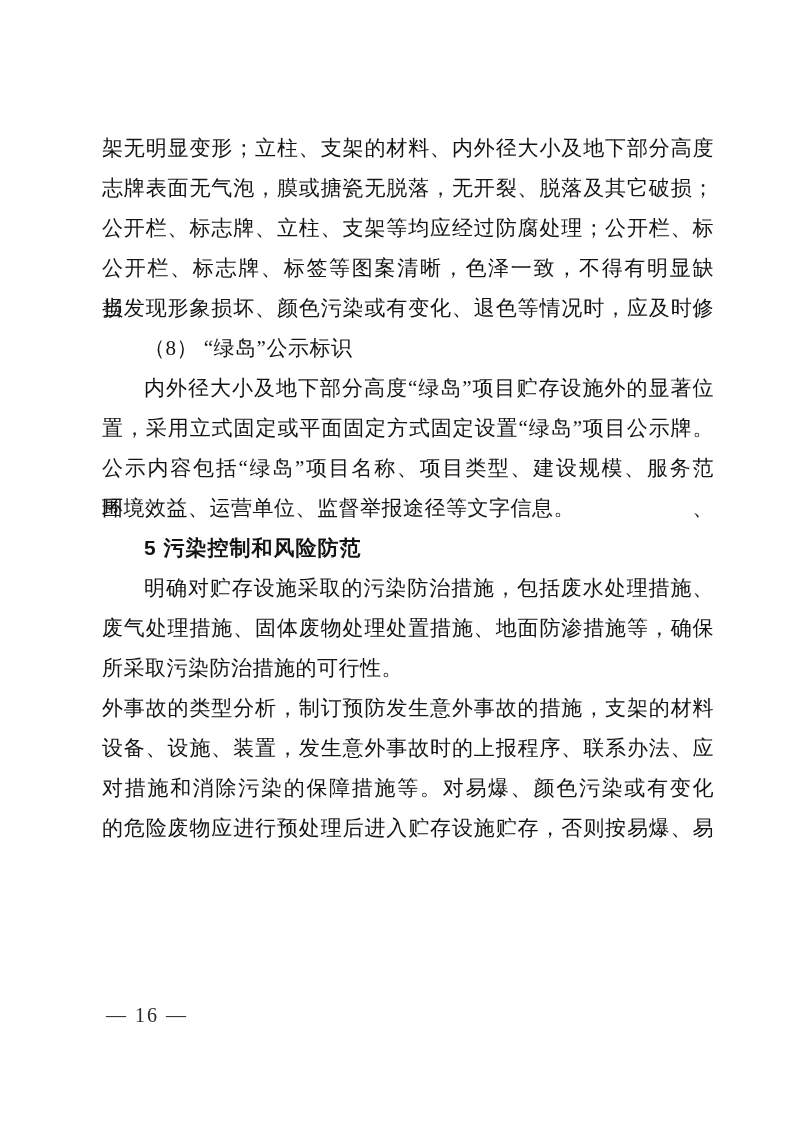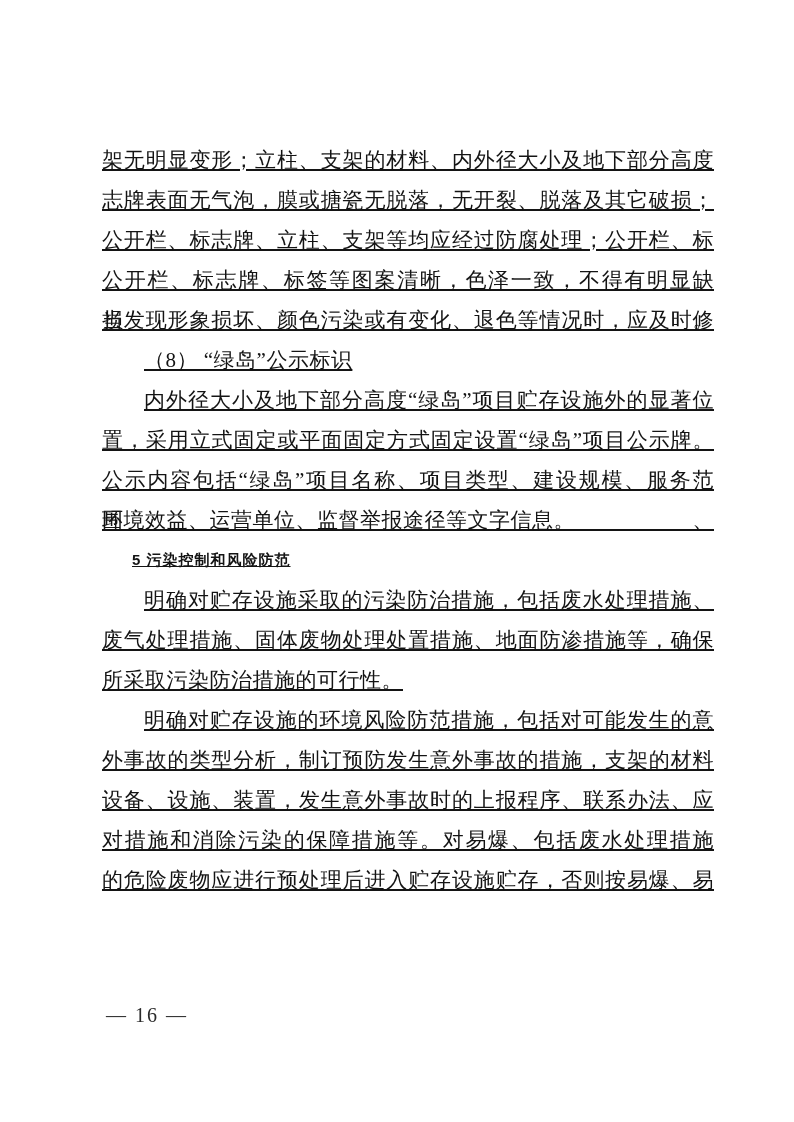--- a/index.html
+++ b/index.html
@@ -12,23 +12,22 @@
     width: 794px;
     height: 1122px;
     background: #ffffff;
     overflow: hidden;
     font-family: "Liberation Serif", "DejaVu Serif", serif;
     color: #141414;
   }
   .textblock {
     position: absolute;
     left: 102px;
-    top: 140px;
+    top: 128px;
     width: 612px;
-    text-decoration: underline;
   }
   .ln {
     height: 40px;
     line-height: 40px;
     font-size: 21px;
     letter-spacing: 0.5px;
     white-space: nowrap;
     text-align: left;
   }
   .ln.j {
@@ -37,21 +36,21 @@
     text-align-last: justify;
     -moz-text-align-last: justify;
     text-justify: inter-character;
   }
   .ln.ind {
     text-indent: 2em;
   }
   .ln.h {
     font-family: "Liberation Sans", "DejaVu Sans", sans-serif;
     font-weight: 700;
-    font-size: 15px;
+    font-size: 21px;
     letter-spacing: 1px;
   }
   .footer {
     position: absolute;
     left: 106px;
     top: 1002px;
     height: 26px;
     line-height: 26px;
     font-size: 20px;
     letter-spacing: 2px;
@@ -72,22 +71,21 @@
     <div class="ln j">当发现形象损坏、颜色污染或有变化、退色等情况时，应及时修</div>
     <div class="ln ind">（8） “绿岛”公示标识</div>
     <div class="ln j ind">内外径大小及地下部分高度“绿岛”项目贮存设施外的显著位</div>
     <div class="ln j">置，采用立式固定或平面固定方式固定设置“绿岛”项目公示牌。</div>
     <div class="ln j">公示内容包括“绿岛”项目名称、项目类型、建设规模、服务范围、</div>
     <div class="ln">环境效益、运营单位、监督举报途径等文字信息。</div>
     <div class="ln h ind">5 污染控制和风险防范</div>
     <div class="ln j ind">明确对贮存设施采取的污染防治措施，包括废水处理措施、</div>
     <div class="ln j">废气处理措施、固体废物处理处置措施、地面防渗措施等，确保</div>
     <div class="ln">所采取污染防治措施的可行性。</div>
-    <div class="ln j ind">明确对贮存设施的环境风险防范措施，包括对可能发生的意</div>
     <div class="ln j">外事故的类型分析，制订预防发生意外事故的措施，支架的材料</div>
     <div class="ln j">设备、设施、装置，发生意外事故时的上报程序、联系办法、应</div>
-    <div class="ln j">对措施和消除污染的保障措施等。对易爆、包括废水处理措施</div>
+    <div class="ln j">对措施和消除污染的保障措施等。对易爆、颜色污染或有变化</div>
     <div class="ln j">的危险废物应进行预处理后进入贮存设施贮存，否则按易爆、易</div>
   </div>
 
   <div class="footer">— 16 —</div>
 
 </div>
 
 </body></html>

